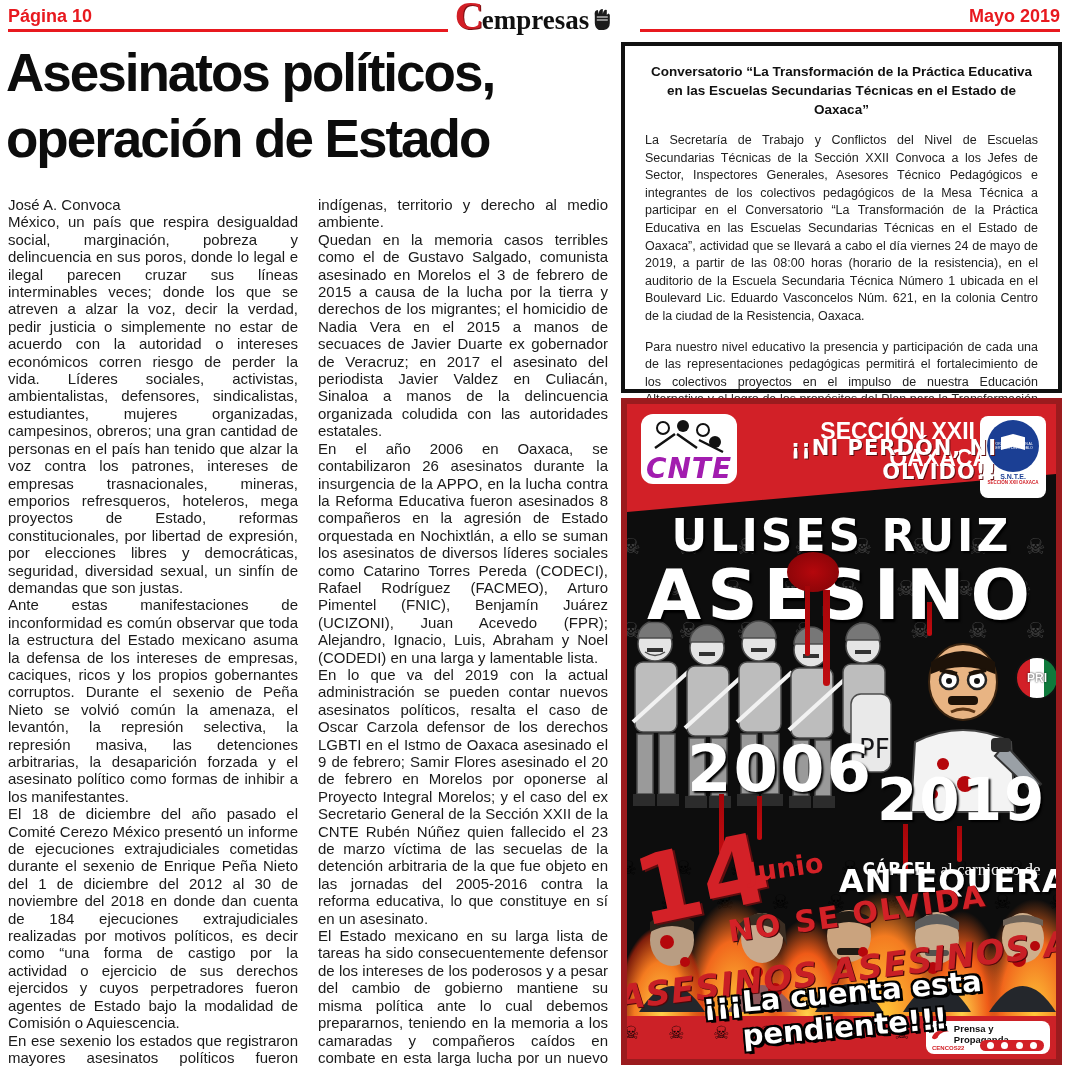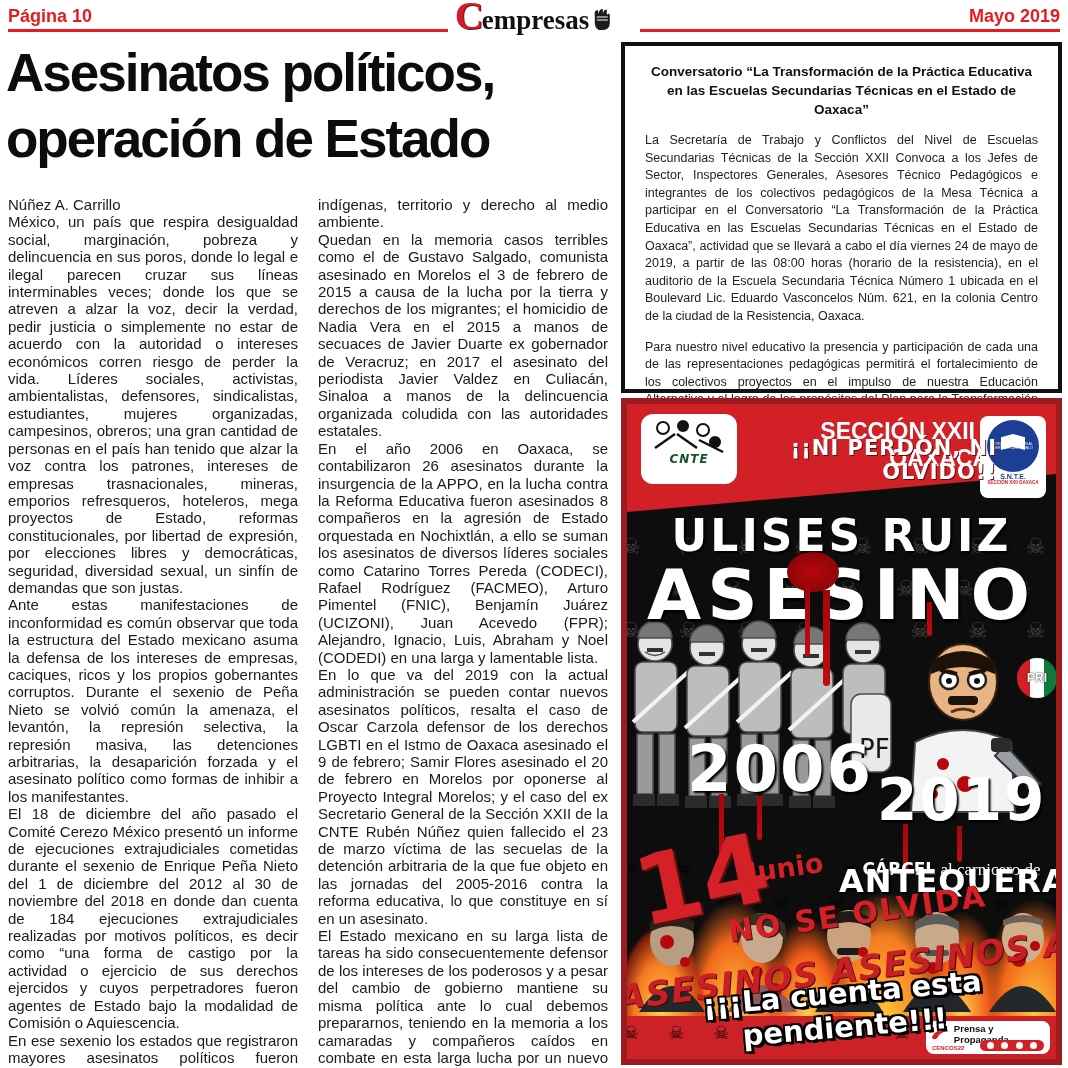--- a/index.html
+++ b/index.html
@@ -41,21 +41,21 @@
   
   .poster { position:absolute; left:621px; top:398px; width:441px; height:667px;
             border:6px solid #9b1b1e; background:#0d0d0d; overflow:hidden; }
   .p-in { position:absolute; left:0; top:0; width:429px; height:655px; }
   .p-redband { position:absolute; left:0; top:0; width:429px; height:108px; background:#d22027; }
   .p-black { position:absolute; left:0; top:70px; width:429px; height:585px; background:#0d0d0d;
              clip-path:polygon(0 38px, 100% 0, 100% 100%, 0 100%); }
   .cnte-logo { position:absolute; left:14px; top:10px; width:96px; height:70px; background:#fff;
                border-radius:12px; text-align:center; z-index:5; }
   .cnte-logo .doodle { display:block; margin:4px auto 0; }
-  .cnte-logo .txt { color:#14532d; font-weight:bold; font-style:italic; font-size:12px;
+  .cnte-logo .txt { color:#a21caf; font-weight:bold; font-style:italic; font-size:28px;
                     letter-spacing:1px; margin-top:-6px; font-family:"DejaVu Sans", sans-serif; }
   .snte-logo { position:absolute; right:10px; top:12px; width:66px; height:82px; background:#fff;
                border-radius:8px; z-index:5; text-align:center; padding-top:4px; }
   .snte-seal { width:52px; height:52px; border-radius:50%; background:#1b3f94; margin:0 auto;
                position:relative; }
   .snte-seal .book { position:absolute; left:14px; top:14px; width:24px; height:16px; background:#fff;
                      clip-path:polygon(0 20%, 50% 0, 100% 20%, 100% 100%, 50% 80%, 0 100%); }
   .snte-seal .ring { position:absolute; left:2px; top:22px; width:48px; font-size:3.5px; color:#fff;
                      line-height:4px; }
   .snte-name { font-size:7px; font-weight:bold; color:#1b3f94; margin-top:1px; }
@@ -150,21 +150,21 @@
   <div class="hdr-right">Mayo  2019</div>
   <div class="hdr-rule l"></div>
   <div class="hdr-rule r"></div>
 
   <div class="headline">
     <span>Asesinatos políticos,</span><br>
     <span>operación de Estado</span>
   </div>
 
   <div class="col c1">
-    <div class="byline">Núñez A. Carrillo</div>
+    <div class="byline">José A. Convoca</div>
     <p>México, un país que respira desigualdad social, marginación, pobreza y delincuencia en sus poros, donde lo legal e ilegal parecen cruzar sus líneas interminables veces; donde los que se atreven a alzar la voz, decir la verdad, pedir justicia o simplemente no estar de acuerdo con la autoridad o intereses económicos corren riesgo de perder la vida. Líderes sociales, activistas, ambientalistas, defensores, sindicalistas, estudiantes, mujeres organizadas, campesinos, obreros; una gran cantidad de personas en el país han tenido que alzar la voz contra los patrones, intereses de empresas trasnacionales, mineras, emporios refresqueros, hoteleros, mega proyectos de Estado, reformas constitucionales, por libertad de expresión, por elecciones libres y democráticas, seguridad, diversidad sexual, un sinfín de demandas que son justas.</p>
     <p>Ante estas manifestaciones de inconformidad es común observar que toda la estructura del Estado mexicano asuma la defensa de los intereses de empresas, caciques, ricos y los propios gobernantes corruptos. Durante el sexenio de Peña Nieto se volvió común la amenaza, el levantón, la represión selectiva, la represión masiva, las detenciones arbitrarias, la desaparición forzada y el asesinato político como formas de inhibir a los manifestantes.</p>
     <p>El 18 de diciembre del año pasado el Comité Cerezo México presentó un informe de ejecuciones extrajudiciales cometidas durante el sexenio de Enrique Peña Nieto del 1 de diciembre del 2012 al 30 de noviembre del 2018 en donde dan cuenta de 184 ejecuciones extrajudiciales realizadas por motivos políticos, es decir como “una forma de castigo por la actividad o ejercicio de sus derechos ejercidos y cuyos perpetradores fueron agentes de Estado bajo la modalidad de Comisión o Aquiescencia.</p>
     <p>En ese sexenio los estados que registraron mayores asesinatos políticos fueron Guerrero (41), Oaxaca (49), Chiapas (16), en tanto que los motivos con mayor índice de asesinatos son la lucha por la autodeterminación de los pueblos</p>
   </div>
 
   <div class="col c2">
     <p>indígenas, territorio y derecho al medio ambiente.</p>
     <p>Quedan en la memoria casos terribles como el de Gustavo Salgado, comunista asesinado en Morelos el 3 de febrero de 2015 a causa de la lucha por la tierra y derechos de los migrantes; el homicidio de Nadia Vera en el 2015 a manos de secuaces de Javier Duarte ex gobernador de Veracruz; en 2017 el asesinato del periodista Javier Valdez en Culiacán, Sinaloa a manos de la delincuencia organizada coludida con las autoridades estatales.</p>
     <p>En el año 2006 en Oaxaca, se contabilizaron 26 asesinatos durante la insurgencia de la APPO, en la lucha contra la Reforma Educativa fueron asesinados 8 compañeros en la agresión de Estado orquestada en Nochixtlán, a ello se suman los asesinatos de diversos líderes sociales como Catarino Torres Pereda (CODECI), Rafael Rodríguez (FACMEO), Arturo Pimentel (FNIC), Benjamín Juárez (UCIZONI), Juan Acevedo (FPR); Alejandro, Ignacio, Luis, Abraham y Noel (CODEDI) en una larga y lamentable lista.</p>

